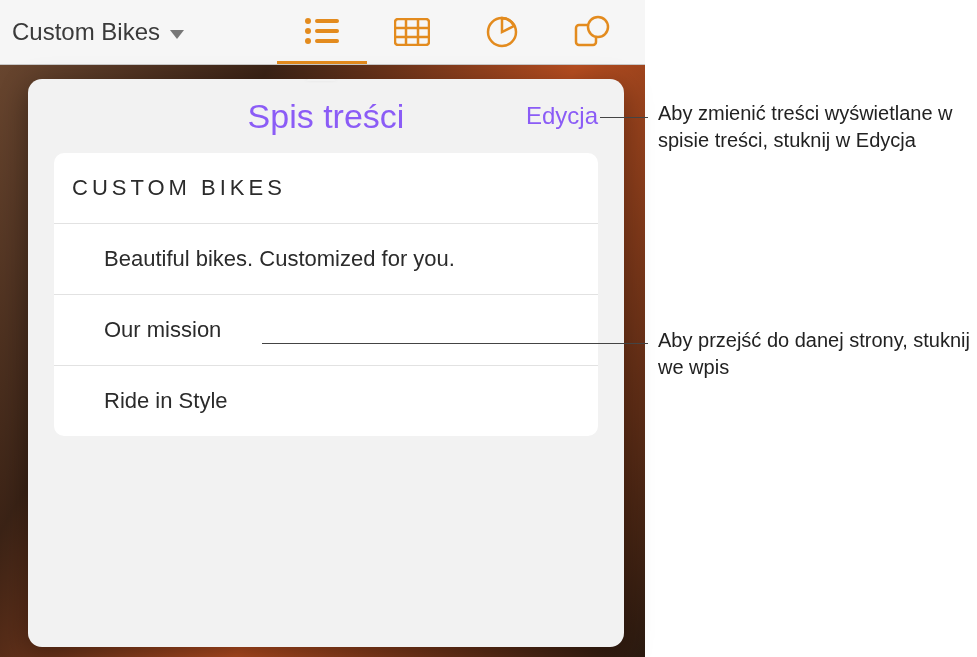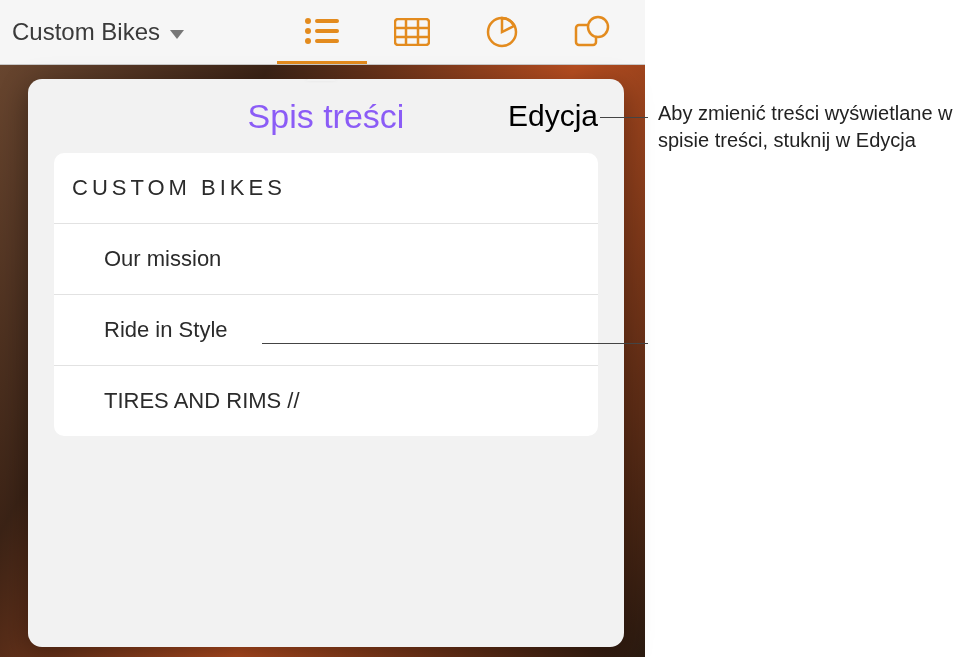--- a/index.html
+++ b/index.html
@@ -101,22 +101,22 @@
     .popover-title {
       font-size: 34px;
       font-weight: 400;
       color: #8b5cf6;
     }
     .popover-edit {
       position: absolute;
       right: 26px;
       top: 50%;
       transform: translateY(-50%);
-      color: #000000;
-      font-size: 30px;
+      color: #8b5cf6;
+      font-size: 24px;
     }
     .toc-list {
       margin: 0 26px;
       background: #fff;
       border-radius: 10px;
       overflow: hidden;
     }
     .toc-row {
       padding: 22px 22px;
       border-bottom: 1px solid #e2e2e2;
@@ -204,24 +204,25 @@
   </div>
 </div>
 
 <div class="popover">
   <div class="popover-header">
     <span class="popover-title">Spis treści</span>
     <span class="popover-edit">Edycja</span>
   </div>
   <div class="toc-list">
       <div class="toc-row head"><span>CUSTOM  BIKES</span></div>
+      <div class="toc-row indent"><span>Beautiful bikes. Customized for you.</span></div>
       <div class="toc-row indent"><span>Our mission</span></div>
       <div class="toc-row indent"><span>Ride in Style</span></div>
-      <div class="toc-row indent"><span>TIRES AND RIMS //</span></div>
     </div>
 </div>
 
 <div class="lead-line line-1"></div>
 <div class="lead-line line-2"></div>
 
 <div class="callouts">
   <div class="callout callout-1">Aby zmienić treści wyświetlane w spisie treści, stuknij w Edycja</div>
+  <div class="callout callout-2">Aby przejść do danej strony, stuknij we wpis</div>
 </div>
 
 </body></html>

